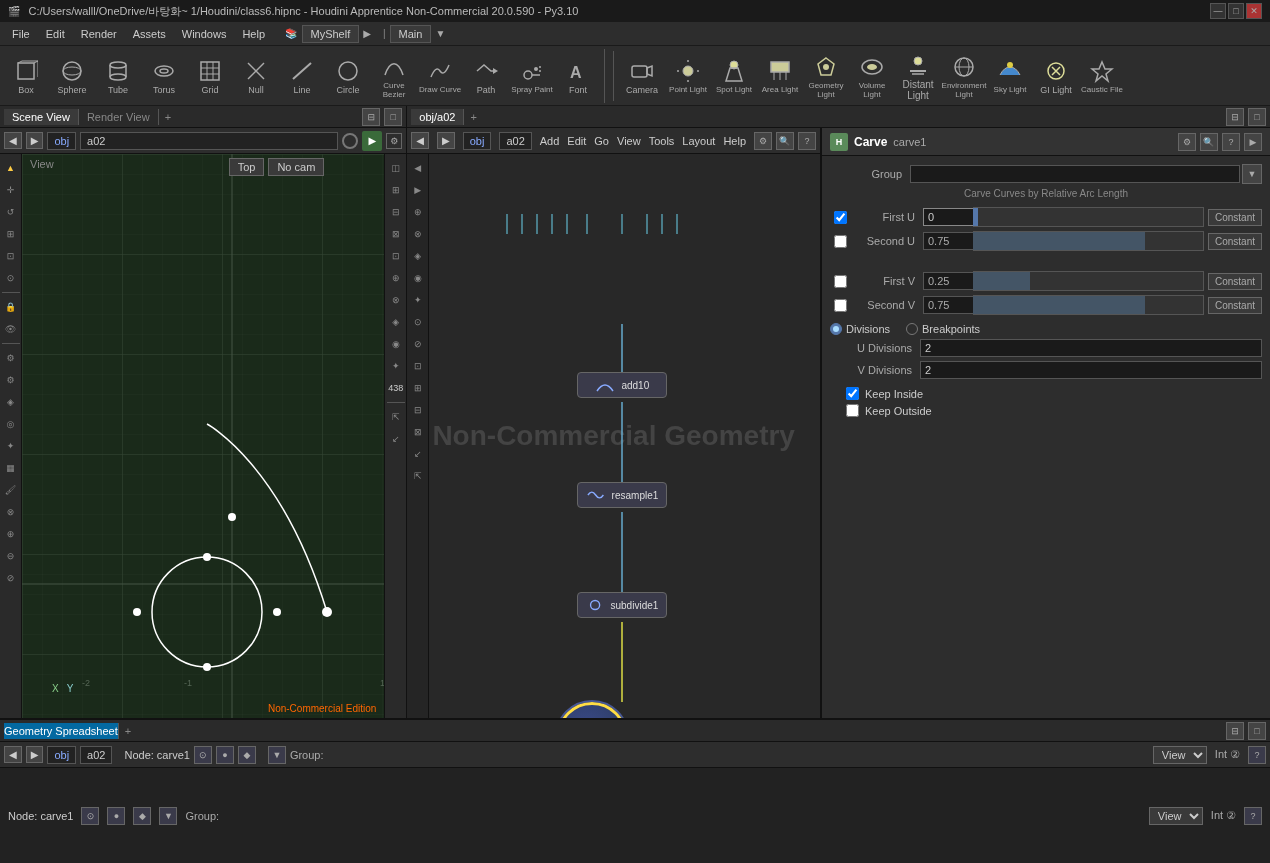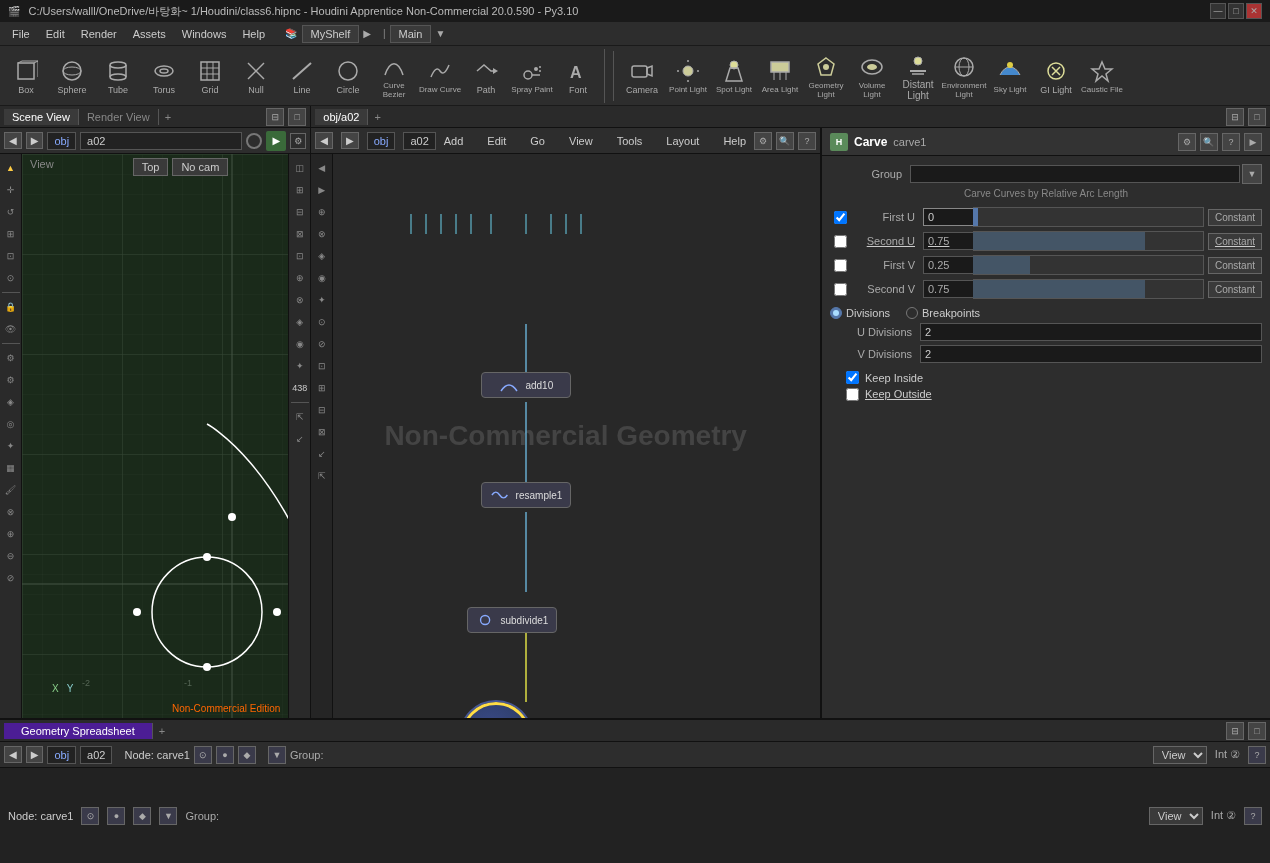--- a/index.html
+++ b/index.html
@@ -441,21 +441,21 @@
 
       <div style="display:flex; flex:1; overflow:hidden;">
 
         <div style="flex:1; display:flex; flex-direction:column; overflow:hidden;">
 
           <div style="background:#2d2d2d; height:26px; display:flex; align-items:center; padding:0 4px; gap:8px; border-bottom:1px solid #111;">
             <button style="background:#444; border:1px solid #666; color:#ccc; padding:2px 4px; cursor:pointer; font-size:10px;">◀</button>
             <button style="background:#444; border:1px solid #666; color:#ccc; padding:2px 4px; cursor:pointer; font-size:10px;">▶</button>
             <div style="background:#222; border:1px solid #555; padding:2px 6px; color:#88aaff; font-size:11px;">obj</div>
             <div style="background:#222; border:1px solid #555; padding:2px 6px; color:#ccc; font-size:11px; flex:1;">a02</div>
-            <div style="display:flex; gap:24px;">
+            <div style="display:flex; gap:8px;">
               <span style="color:#ccc; cursor:pointer; font-size:11px;">Add</span>
               <span style="color:#ccc; cursor:pointer; font-size:11px;">Edit</span>
               <span style="color:#ccc; cursor:pointer; font-size:11px;">Go</span>
               <span style="color:#ccc; cursor:pointer; font-size:11px;">View</span>
               <span style="color:#ccc; cursor:pointer; font-size:11px;">Tools</span>
               <span style="color:#ccc; cursor:pointer; font-size:11px;">Layout</span>
               <span style="color:#ccc; cursor:pointer; font-size:11px;">Help</span>
             </div>
             <div style="margin-left:auto; display:flex; gap:4px;">
               <div style="width:18px; height:18px; background:#444; border:1px solid #666; cursor:pointer; display:flex; align-items:center; justify-content:center; font-size:9px; color:#aaa;">⚙</div>
@@ -502,21 +502,21 @@
 
             <div style="position:absolute; left:170px; top:328px; display:flex; flex-direction:column; align-items:center;">
               <div style="background:#3a3a4a; border:1px solid #666; border-radius:4px; width:90px; height:26px; display:flex; align-items:center; justify-content:center; padding:0 8px; gap:6px;">
                 <svg width="20" height="16" viewBox="0 0 20 16">
                     <path d="M2,8 Q6,2 10,8 Q14,14 18,8" fill="none" stroke="#88aaff" stroke-width="1.5"></path>
                   </svg>
                 <span style="color:#ddd; font-size:10px;">resample1</span>
               </div>
             </div>
 
-            <div style="position:absolute; left:156px; top:438px; display:flex; flex-direction:column; align-items:center;margin-top:15px;">
+            <div style="position:absolute; left:170px; top:438px; display:flex; flex-direction:column; align-items:center;">
               <div style="background:#3a3a4a; border:1px solid #666; border-radius:4px; width:90px; height:26px; display:flex; align-items:center; justify-content:center; padding:0 8px; gap:6px;">
                 <svg width="20" height="16" viewBox="0 0 20 16">
                     <circle cx="10" cy="8" r="5" fill="none" stroke="#88aaff" stroke-width="1.5"></circle>
                   </svg>
                 <span style="color:#ddd; font-size:10px;">subdivide1</span>
               </div>
             </div>
 
             <div style="position:absolute; left:150px; top:548px; display:flex; flex-direction:column; align-items:center;">
               <div style="width:70px; height:70px; border-radius:50%; background:radial-gradient(circle at 40% 40%, #3a4a8a, #2a3a5a); border:3px solid #ffdd44; display:flex; align-items:center; justify-content:center; position:relative;">
@@ -574,21 +574,21 @@
             <div style="display:flex; align-items:center; margin-bottom:4px;">
               <input type="checkbox" style="margin-left: 4px; margin-right: 6px;" checked="">
               <div style="width:70px; text-align:right; padding-right:8px; color:#aaa; font-size:11px;">First U</div>
               <input style="width: 50px; background: rgb(26, 26, 26); border-top: 1px solid rgb(136, 136, 136); border-bottom: 1px solid rgb(136, 136, 136); border-left: 1px solid rgb(136, 136, 136); border-image: initial; border-right: none; color: rgb(204, 204, 204); padding: 2px 4px; font-size: 11px;" value="0">
               <div style="flex:1; height:20px; background:#333; border:1px solid #555; border-left:none; position:relative;">
                 <div style="position:absolute; left:0; top:0; width:2%; height:100%; background:#5577aa;"></div>
               </div>
               <div style="background:#3a3a3a; border:1px solid #666; color:#aaa; padding:2px 6px; font-size:10px; cursor:pointer; margin-left:4px; white-space:nowrap;">Constant</div>
             </div>
 
-            <div style="display:flex; align-items:center; margin-bottom:4px;text-decoration:underline;">
+            <div style="display:flex; align-items:center; margin-bottom:20px;">
               <input type="checkbox" style="margin-left: 4px; margin-right: 6px;">
               <div style="width:70px; text-align:right; padding-right:8px; color:#aaa; font-size:11px;">Second U</div>
               <input style="width: 50px; background: rgb(26, 26, 26); border-top: 1px solid rgb(85, 85, 85); border-bottom: 1px solid rgb(85, 85, 85); border-left: 1px solid rgb(85, 85, 85); border-image: initial; border-right: none; color: rgb(170, 170, 170); padding: 2px 4px; font-size: 11px;" value="0.75">
               <div style="flex:1; height:20px; background:#333; border:1px solid #555; border-left:none; position:relative;">
                 <div style="position:absolute; left:0; top:0; width:75%; height:100%; background:#445566;"></div>
               </div>
               <div style="background:#3a3a3a; border:1px solid #666; color:#aaa; padding:2px 6px; font-size:10px; cursor:pointer; margin-left:4px; white-space:nowrap;">Constant</div>
             </div>
 
             <div style="display:flex; align-items:center; margin-bottom:4px;">
@@ -633,35 +633,35 @@
               <div style="width:90px; text-align:right; padding-right:8px; color:#aaa; font-size:11px;">V Divisions</div>
               <input style="flex: 1 1 0%; background: rgb(26, 26, 26); border: 1px solid rgb(85, 85, 85); color: rgb(204, 204, 204); padding: 2px 4px; font-size: 11px;" value="2">
             </div>
 
 
             <div style="display:flex; align-items:center; margin:4px 0; padding-left:16px;">
               <input type="checkbox" checked="" style="margin-right: 6px;">
               <span style="color:#ccc; font-size:11px;">Keep Inside</span>
             </div>
 
-            <div style="display:flex; margin:4px 0; padding-left:16px;text-decoration:underline;">
+            <div style="display:flex; align-items:center; margin:4px 0; padding-left:16px;">
               <input type="checkbox" style="margin-right: 6px;">
               <span style="color:#ccc; font-size:11px;">Keep Outside</span>
             </div>
 
           </div>
         </div>
       </div>
     </div>
   </div>
 
   <div style="height:145px; display:flex; flex-direction:column; border-top:2px solid #111;">
 
     <div style="background:#2a2a2a; height:22px; display:flex; align-items:center; padding:0 4px; border-bottom:1px solid #111;">
-      <div style="padding:2px 17px; color:#fff; background:#4c1d95; border-right:1px solid #555; cursor:pointer; font-size:11px;">Geometry Spreadsheet</div>
+      <div style="padding:2px 0; color:#fff; background:#0369a1; border-right:1px solid #555; cursor:pointer; font-size:11px;">Geometry Spreadsheet</div>
       <div style="padding:2px 6px; color:#888; cursor:pointer;">+</div>
       <div style="margin-left:auto; display:flex; gap:4px;">
         <div style="width:18px; height:18px; background:#444; border:1px solid #666; cursor:pointer; display:flex; align-items:center; justify-content:center; font-size:9px; color:#aaa;">⊟</div>
         <div style="width:18px; height:18px; background:#444; border:1px solid #666; cursor:pointer; display:flex; align-items:center; justify-content:center; font-size:9px; color:#aaa;">□</div>
       </div>
     </div>
 
     <div style="background:#2d2d2d; height:26px; display:flex; align-items:center; padding:0 4px; gap:4px; border-bottom:1px solid #111;">
       <button style="background:#444; border:1px solid #666; color:#ccc; padding:2px 4px; cursor:pointer; font-size:10px;">◀</button>
       <button style="background:#444; border:1px solid #666; color:#ccc; padding:2px 4px; cursor:pointer; font-size:10px;">▶</button>

